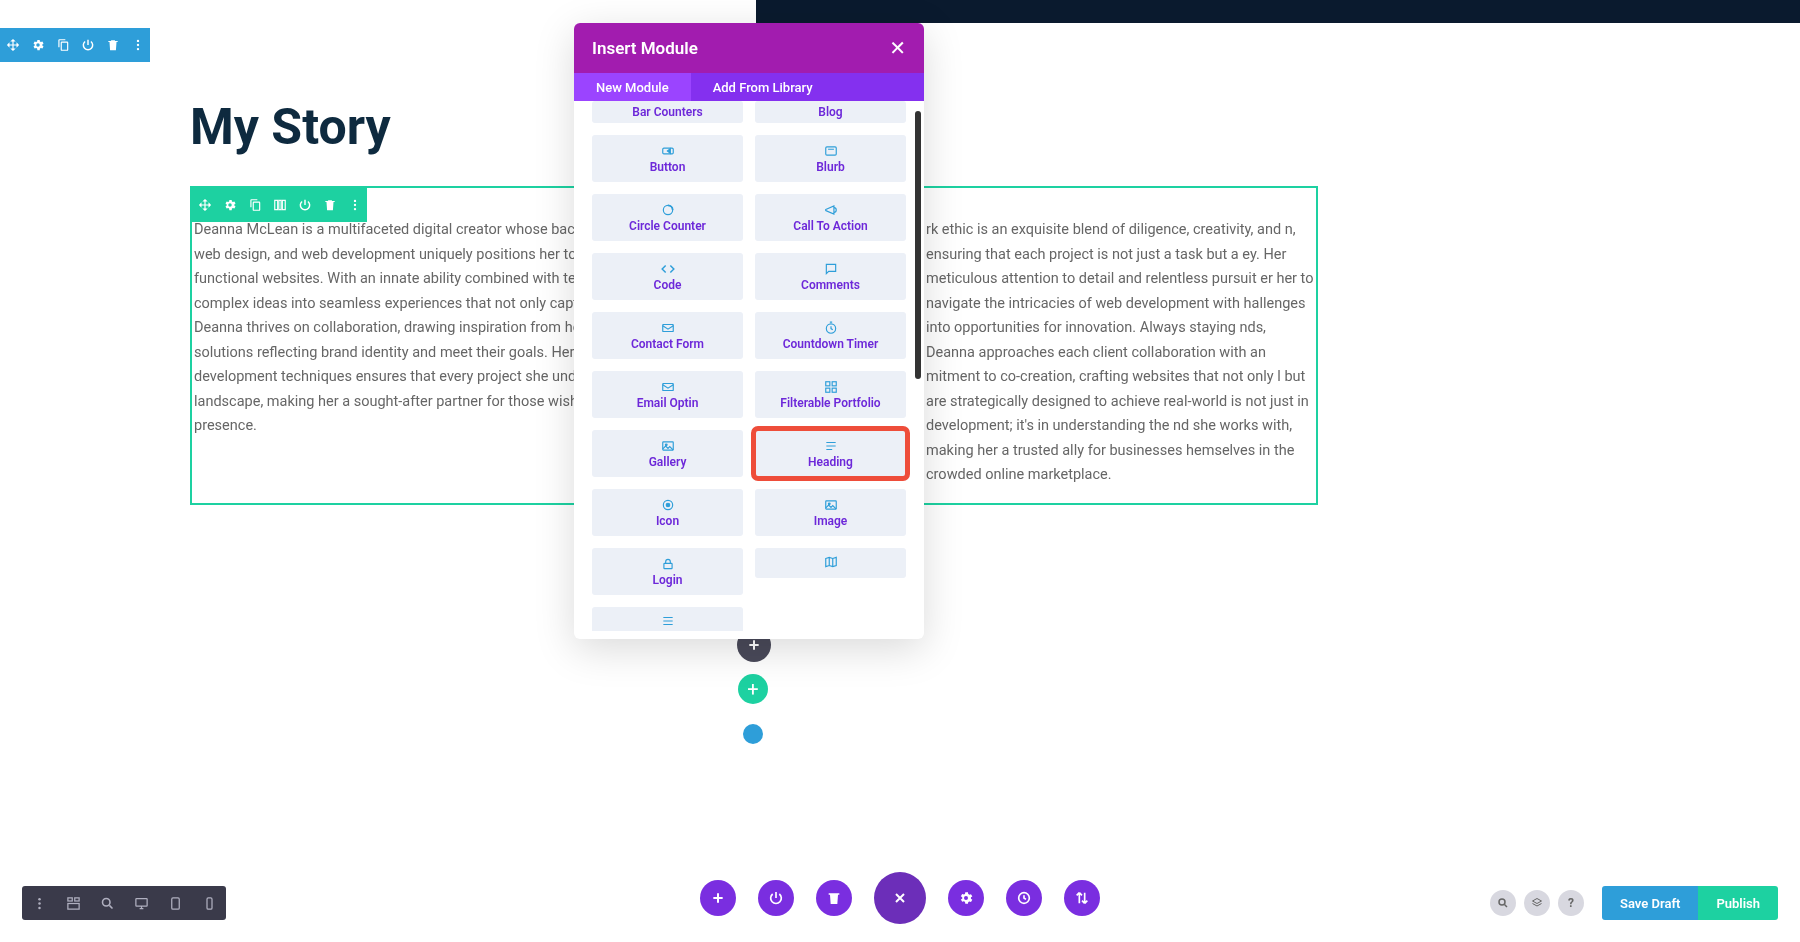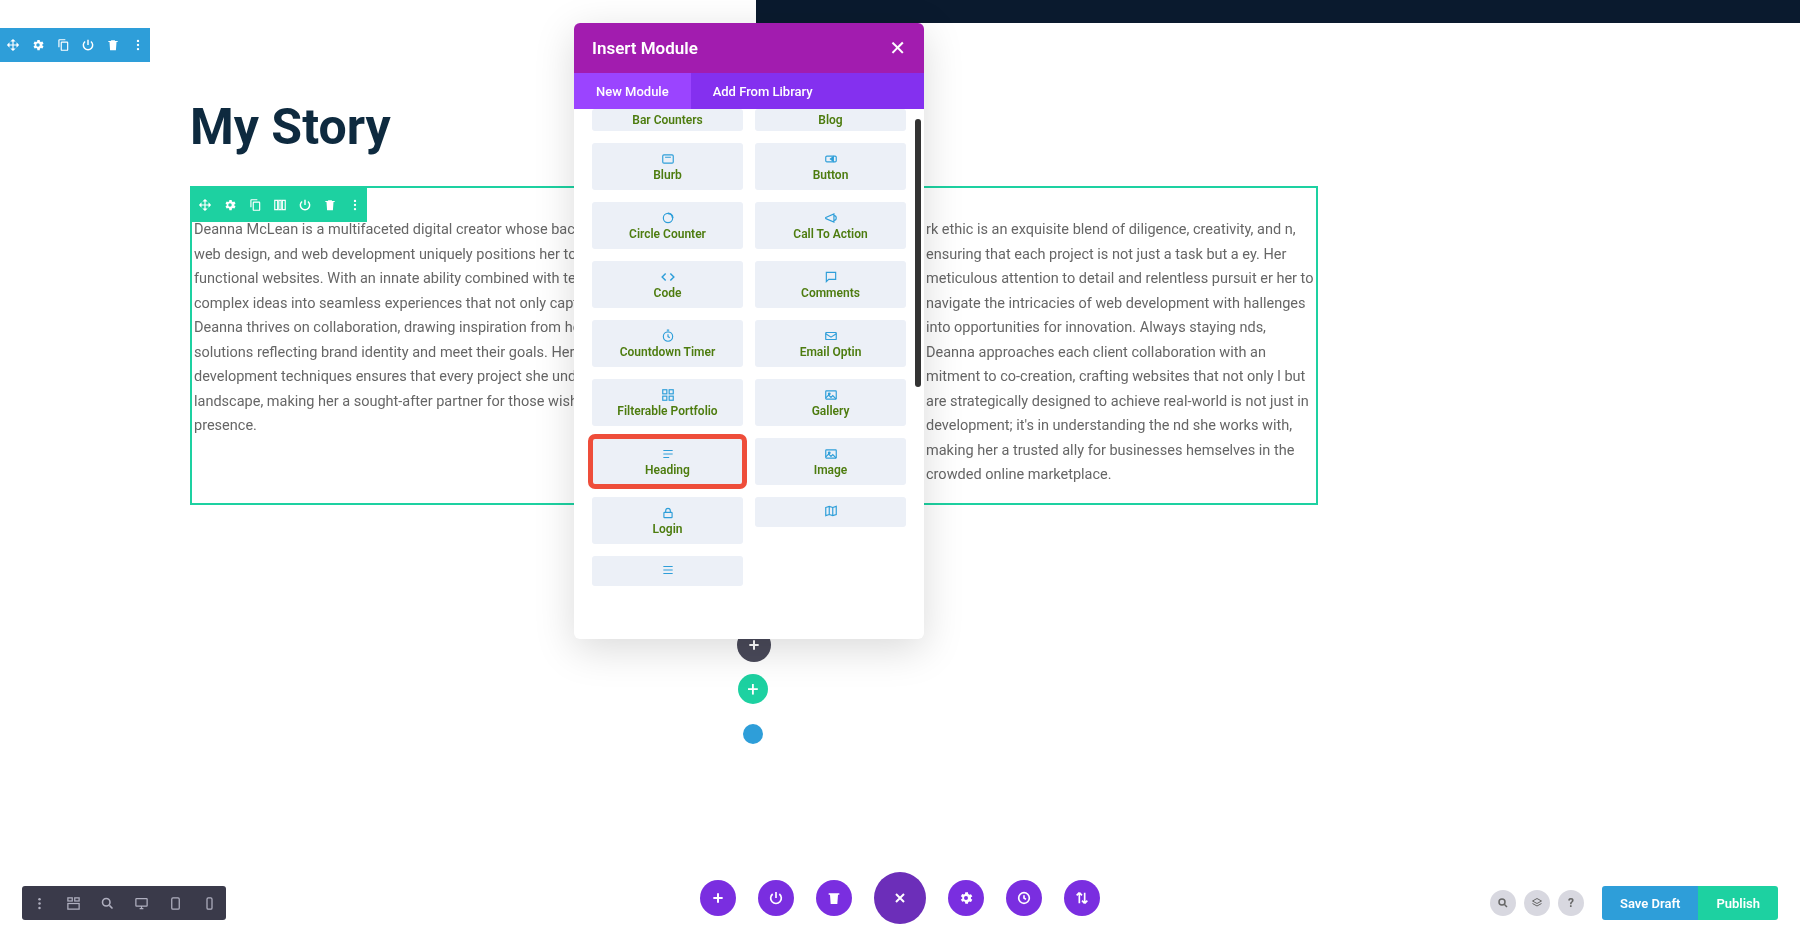--- a/index.html
+++ b/index.html
@@ -107,21 +107,21 @@
   color: #fff;
   font-size: 17px;
   font-weight: 600;
 }
 .modal-close {
   cursor: pointer;
   font-size: 20px;
   font-weight: 300;
 }
 .modal-tabs {
-  height: 36px;
+  height: 28px;
   background: #8430ef;
   display: flex;
 }
 .modal-tab {
   display: flex;
   align-items: center;
   justify-content: center;
   padding: 0 22px;
   color: #fff;
   font-size: 13px;
@@ -145,21 +145,21 @@
   background: #ecf0f7;
   border-radius: 3px;
   display: flex;
   flex-direction: column;
   align-items: center;
   justify-content: center;
   height: 47px;
   cursor: pointer;
   font-size: 12px;
   font-weight: 600;
-  color: #4d7c0f;
+  color: #6d28d9;
   gap: 2px;
 }
 .module-item.half { height: 22px; }
 .module-item.end { height: 30px; align-items: center; justify-content: flex-start; padding-top: 7px; }
 .module-item .mi-icon { color: #2e9ed9; }
 .module-item .mi-icon svg { width: 14px; height: 14px; display: block; }
 .module-item.highlighted {
   outline: 5px solid #ee4d3a;
   outline-offset: -1px;
 }
@@ -414,35 +414,35 @@
       <div class="module-item half">
           <span>Bar Counters</span>
         </div>
       <div class="module-item half">
           <span>Blog</span>
         </div>
 
       <div class="module-item">
           <span class="mi-icon">
             <svg viewBox="0 0 24 24" fill="none" stroke="currentColor" stroke-width="2">
+              <rect x="3" y="7" width="18" height="10" rx="2"></rect>
+              <path d="M11 12l5-4v8z" fill="currentColor"></path>
+            </svg>
+          </span>
+          <span>Button</span>
+        </div>
+      <div class="module-item">
+          <span class="mi-icon">
+            <svg viewBox="0 0 24 24" fill="none" stroke="currentColor" stroke-width="2">
               <rect x="3" y="5" width="18" height="14" rx="2"></rect>
               <path d="M7 9h10"></path>
             </svg>
           </span>
           <span>Blurb</span>
         </div>
-      <div class="module-item">
-          <span class="mi-icon">
-            <svg viewBox="0 0 24 24" fill="none" stroke="currentColor" stroke-width="2">
-              <rect x="3" y="7" width="18" height="10" rx="2"></rect>
-              <path d="M11 12l5-4v8z" fill="currentColor"></path>
-            </svg>
-          </span>
-          <span>Button</span>
-        </div>
 
       <div class="module-item">
           <span class="mi-icon">
             <svg viewBox="0 0 24 24" fill="none" stroke="currentColor" stroke-width="2">
               <circle cx="12" cy="12" r="8"></circle>
               <path d="M12 4a8 8 0 0 1 8 8" stroke-width="3"></path>
             </svg>
           </span>
           <span>Circle Counter</span>
         </div>
@@ -466,20 +466,29 @@
         </div>
       <div class="module-item">
           <span class="mi-icon">
             <svg viewBox="0 0 24 24" fill="none" stroke="currentColor" stroke-width="2">
               <path d="M4 4h16v12H8l-4 4z"></path>
             </svg>
           </span>
           <span>Comments</span>
         </div>
 
+      <div class="module-item">
+          <span class="mi-icon">
+            <svg viewBox="0 0 24 24" fill="none" stroke="currentColor" stroke-width="2">
+              <rect x="3" y="6" width="18" height="12" rx="1"></rect>
+              <path d="M3 8l9 6 9-6"></path>
+            </svg>
+          </span>
+          <span>Contact Form</span>
+        </div>
       <div class="module-item">
           <span class="mi-icon">
             <svg viewBox="0 0 24 24" fill="none" stroke="currentColor" stroke-width="2">
               <circle cx="12" cy="13" r="8"></circle>
               <path d="M12 9v4l3 2M10 2h4"></path>
             </svg>
           </span>
           <span>Countdown Timer</span>
         </div>
 
@@ -515,20 +524,29 @@
           <span>Gallery</span>
         </div>
 
       <div class="module-item highlighted">
           <span class="mi-icon">
             <svg viewBox="0 0 24 24" fill="currentColor">
               <path d="M4 6h16M4 12h16M4 18h10" stroke="currentColor" stroke-width="2"></path>
             </svg>
           </span>
           <span>Heading</span>
+        </div>
+      <div class="module-item">
+          <span class="mi-icon">
+            <svg viewBox="0 0 24 24" fill="none" stroke="currentColor" stroke-width="2">
+              <circle cx="12" cy="12" r="8"></circle>
+              <circle cx="12" cy="12" r="3" fill="currentColor"></circle>
+            </svg>
+          </span>
+          <span>Icon</span>
         </div>
 
       <div class="module-item">
           <span class="mi-icon">
             <svg viewBox="0 0 24 24" fill="none" stroke="currentColor" stroke-width="2">
               <rect x="3" y="5" width="18" height="14" rx="1"></rect>
               <circle cx="9" cy="10" r="1.5" fill="currentColor"></circle>
               <path d="M3 17l5-5 4 4 3-3 6 6"></path>
             </svg>
           </span>

